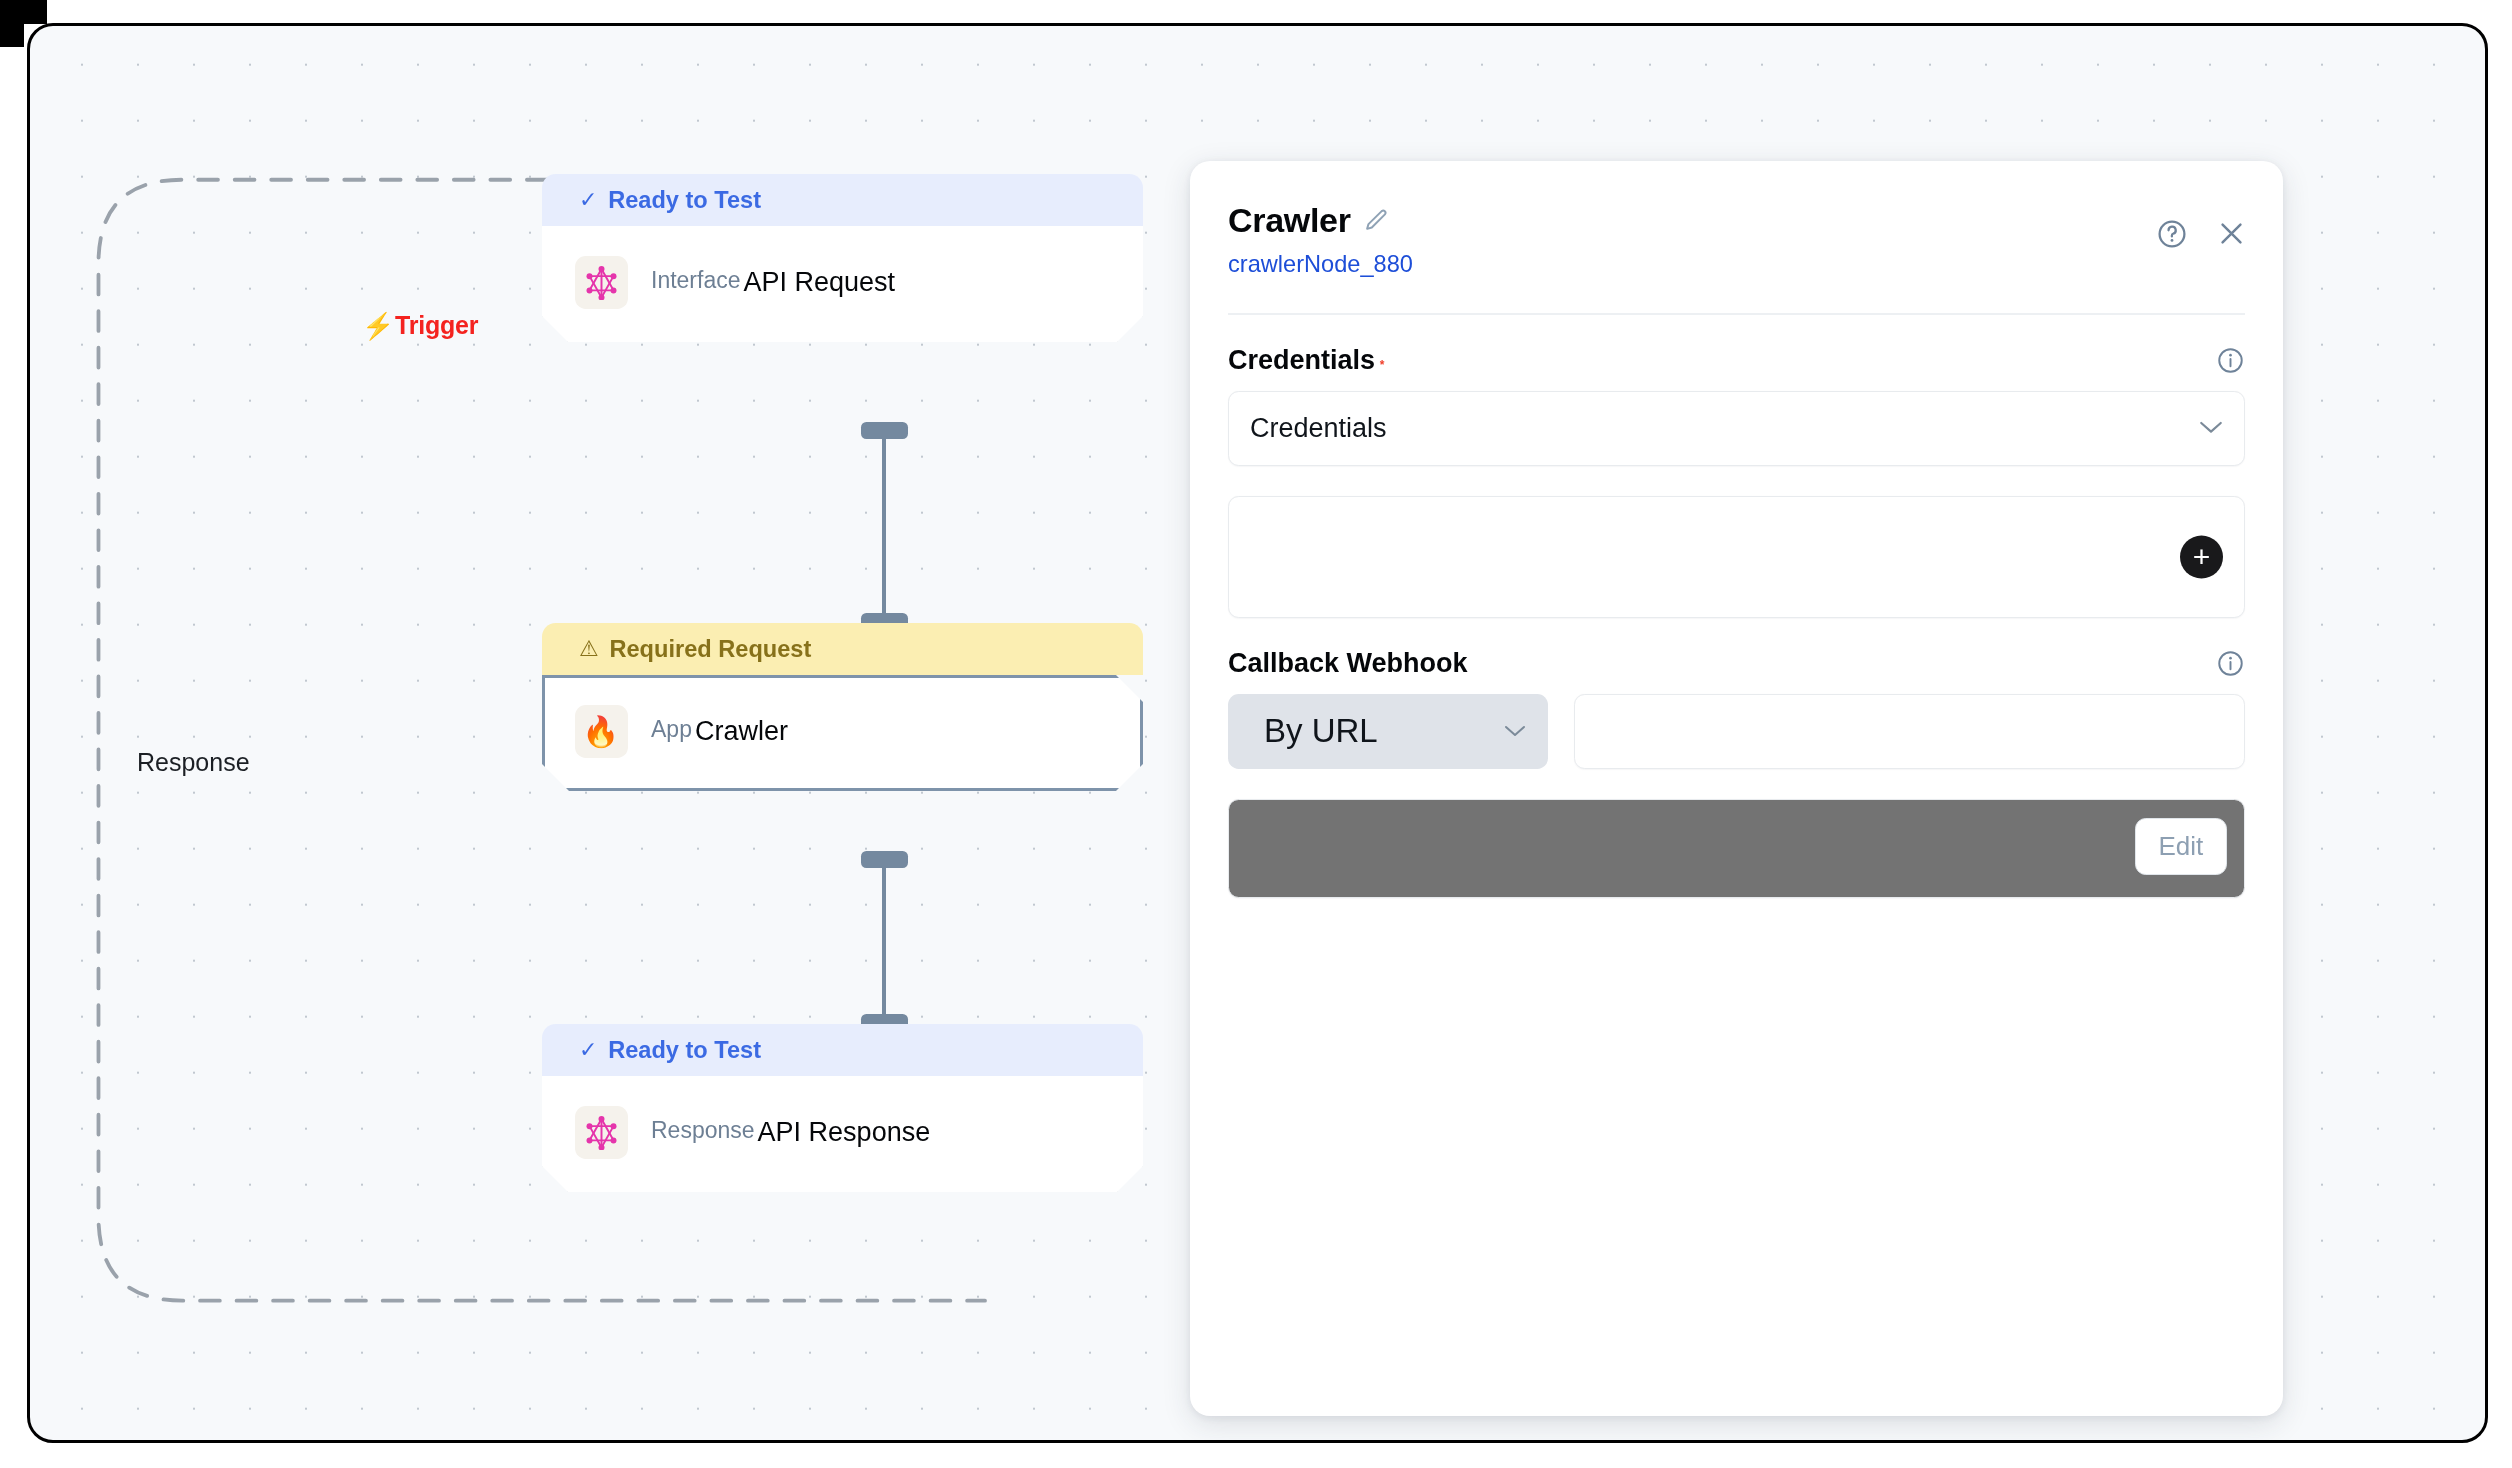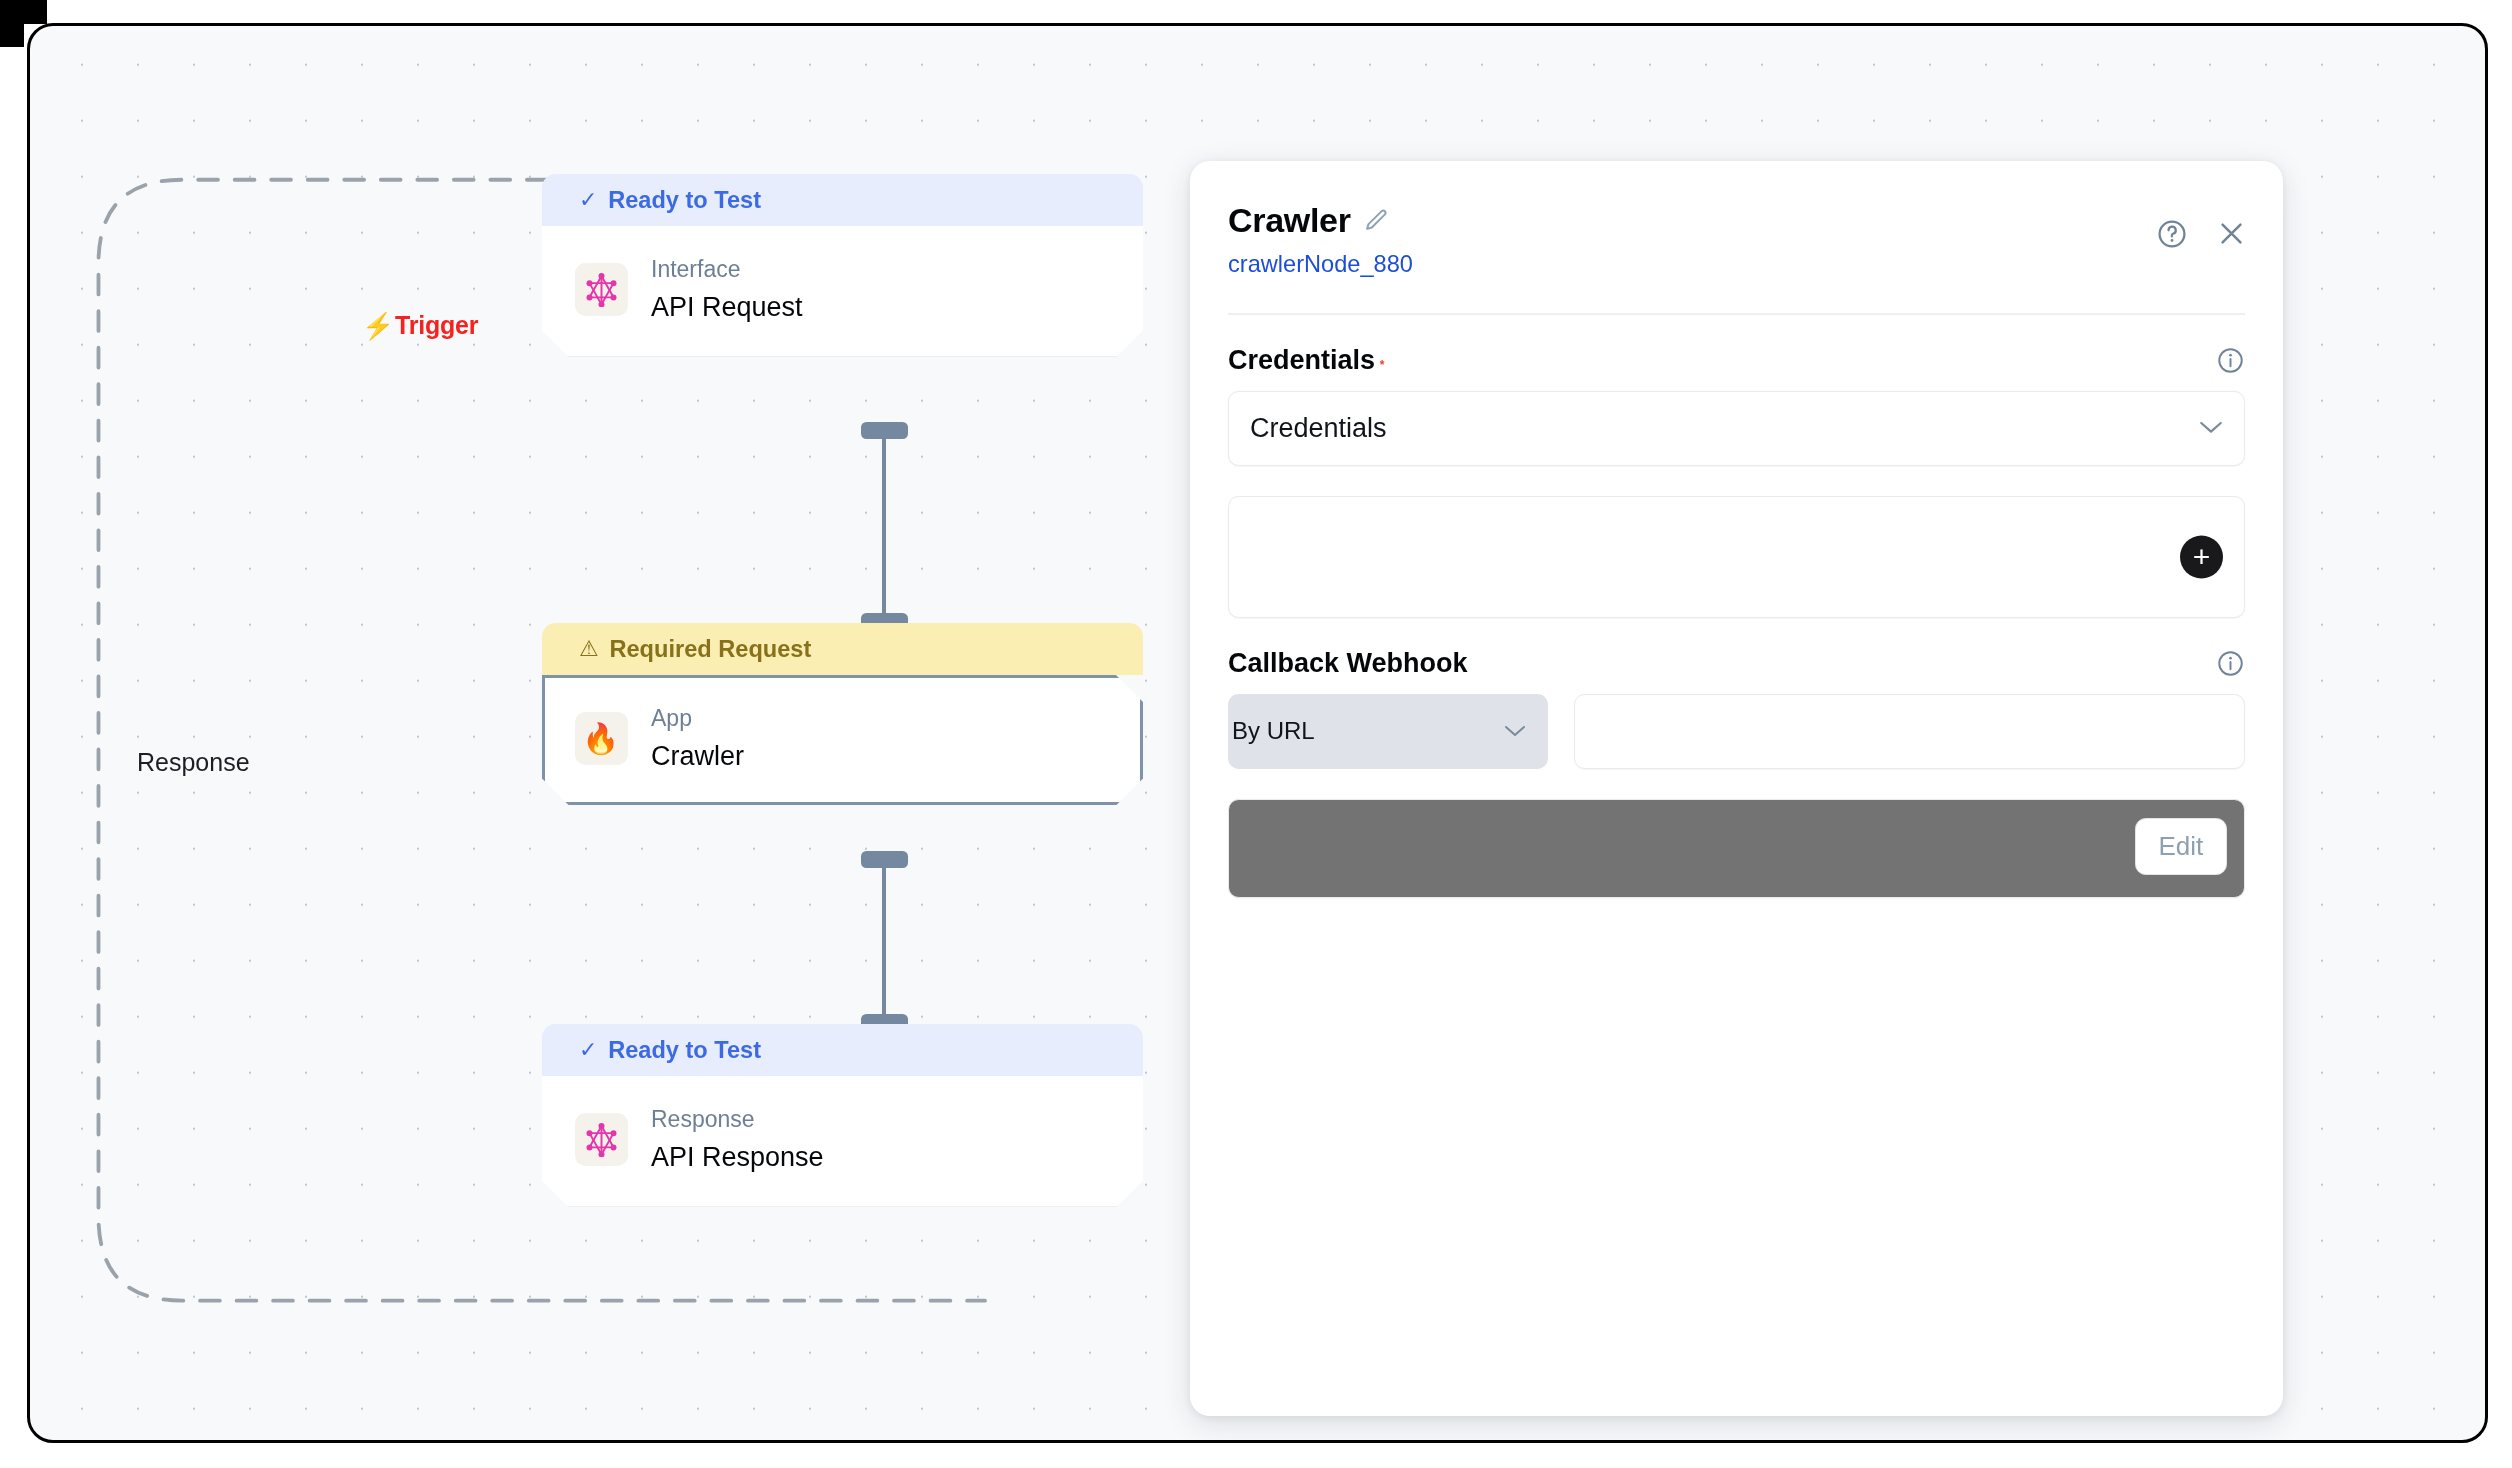--- a/index.html
+++ b/index.html
@@ -88,21 +88,21 @@
     padding: 27px 0 30px 30px;
   }
 
   .node-icon {
     width: 53px; height: 53px; border-radius: 10.7px;
     background: #f5f2ec;
     display: flex; align-items: center; justify-content: center;
     flex: 0 0 auto;
   }
   .node-icon .emoji { font-size: 30px; line-height: 1; }
-  .node-text { display: flex; flex-direction: column; gap: 10px; }
+  .node-text { display: flex; gap: 3px; }
   .node-kind { font-size: 23px; color: #6d7f94; font-weight: 400; line-height: 1.15; }
   .node-title { font-size: 27px; color: #05070a; font-weight: 400; line-height: 1.15; }
 
   
   .handle {
     position: absolute; width: 47px; height: 16.7px;
     background: #74899f; border-radius: 5.3px;
   }
   .vlink {
     position: absolute; width: 3.8px; background: #74899f;
@@ -161,22 +161,22 @@
     background: #19191b; color: #fff;
     display: flex; align-items: center; justify-content: center;
     font-size: 30px; line-height: 1; font-weight: 400; cursor: pointer;
   }
 
   .row-2 { margin-top: 15px; display: flex; gap: 26px; }
   .pill-select {
     width: 320px; height: 75px;
     background: #dfe3e9; border-radius: 10.7px;
     display: flex; align-items: center; justify-content: space-between;
-    padding: 0 21px 0 4px;
-    font-size: 24px; color: #10151b;
+    padding: 0 21px 0 36px;
+    font-size: 33px; color: #10151b;
   }
   .plain-input {
     flex: 1; height: 75px;
     border: 1.5px solid #e8ebee; border-radius: 10.7px; background: #fff;
     box-shadow: 0 0.8px 1.5px rgba(20,30,45,.04);
   }
 
   .headers-box {
     margin-top: 15px; height: 99px;
     border: 1.5px solid #e8ebee; border-radius: 10.7px; background: #737373;

